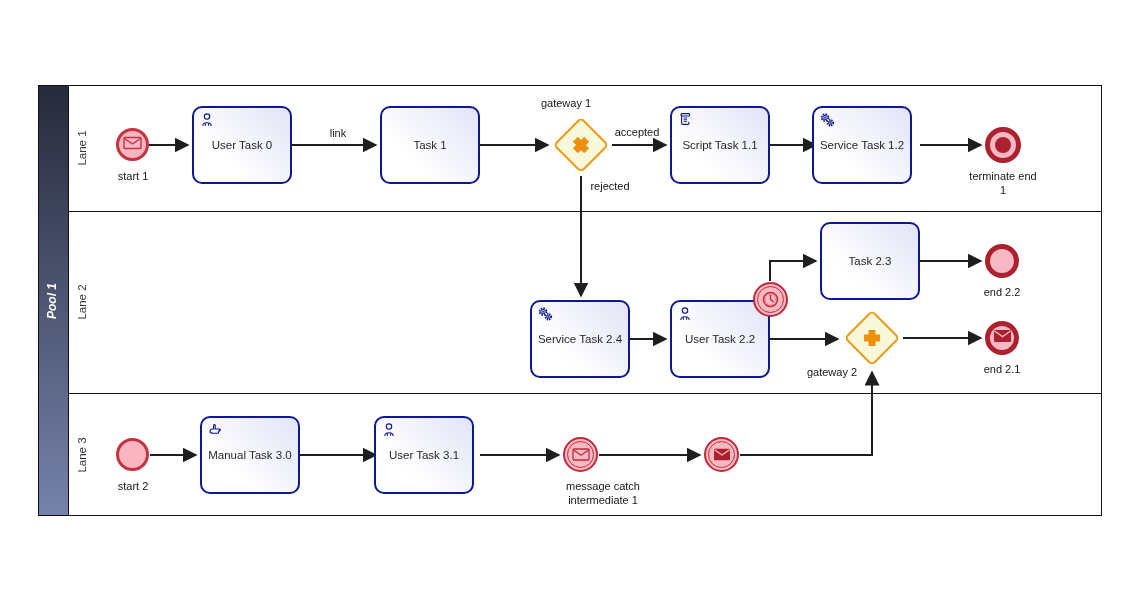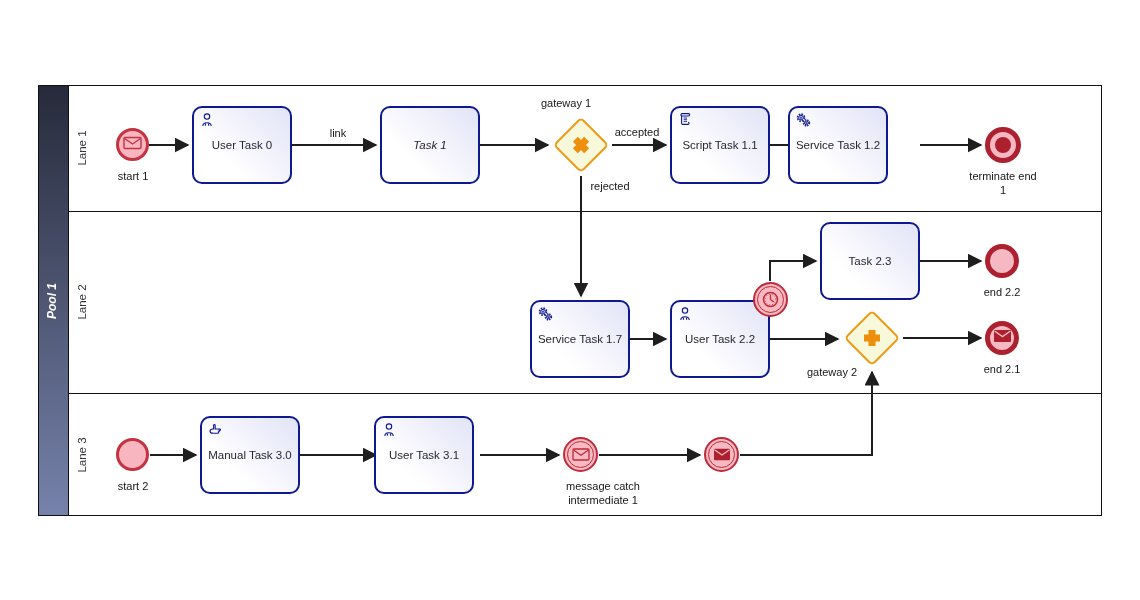--- a/index.html
+++ b/index.html
@@ -98,21 +98,21 @@
     <span class="ticon">
       <svg width="16" height="15" viewBox="0 0 16 15" fill="none" stroke="#0e188f" stroke-width="1.1">
           <circle cx="8" cy="4.6" r="2.7"></circle>
           <path d="M3.8,14 C3.8,9.6 12.2,9.6 12.2,14"></path>
           <path d="M6.4,11.4 V13.8 M9.6,11.4 V13.8"></path>
         </svg>
     </span>
     <span>User Task 0</span>
   </div>
 
-  <div class="task" style="left:380px;top:106px;font-style:italic;">
+  <div class="task" style="left:380px;top:106px;">
     <span>Task 1</span>
   </div>
 
   <div class="gw" style="left:561px;top:125px;">
     <span class="sym">
       <svg width="22" height="22" viewBox="0 0 22 22">
           <path d="M11,3 V19 M3,11 H19" stroke="#ef8f0e" stroke-width="7"></path>
         </svg>
     </span>
   </div>
@@ -121,21 +121,21 @@
     <span class="ticon">
       <svg width="16" height="14" viewBox="0 0 16 14" fill="none" stroke="#0e188f" stroke-width="1.1">
           <path d="M5,1.6 H11.6 C13,1.6 13,4 11.6,4 H5 C3.6,4 3.6,1.6 5,1.6 Z"></path>
           <path d="M4.6,4 V11 C4.6,12.4 5.8,12.4 5.8,12.4 H11 C12.4,12.4 12.4,10.2 11,10.2"></path>
           <path d="M6.6,6 H10 M6.6,7.7 H10 M6.6,9.4 H10" stroke-width="0.9"></path>
         </svg>
     </span>
     <span>Script Task 1.1</span>
   </div>
 
-  <div class="task" style="left:788px;top:106px;text-align:right;">
+  <div class="task" style="left:812px;top:106px;text-align:right;">
     <span class="ticon">
       <svg width="17" height="16" viewBox="0 0 17 16" fill="none" stroke="#0e188f">
           <circle cx="6" cy="5.6" r="3.5" stroke-width="1.6" stroke-dasharray="1.6 1.15"></circle>
           <circle cx="6" cy="5.6" r="2.3" stroke-width="1"></circle>
           <circle cx="6" cy="5.6" r="0.8" stroke-width="1"></circle>
           <circle cx="11.4" cy="10.8" r="3" stroke-width="1.5" stroke-dasharray="1.4 1.05"></circle>
           <circle cx="11.4" cy="10.8" r="1.9" stroke-width="1"></circle>
           <circle cx="11.4" cy="10.8" r="0.7" stroke-width="1"></circle>
         </svg>
     </span>
@@ -150,21 +150,21 @@
     <span class="ticon">
       <svg width="17" height="16" viewBox="0 0 17 16" fill="none" stroke="#0e188f">
           <circle cx="6" cy="5.6" r="3.5" stroke-width="1.6" stroke-dasharray="1.6 1.15"></circle>
           <circle cx="6" cy="5.6" r="2.3" stroke-width="1"></circle>
           <circle cx="6" cy="5.6" r="0.8" stroke-width="1"></circle>
           <circle cx="11.4" cy="10.8" r="3" stroke-width="1.5" stroke-dasharray="1.4 1.05"></circle>
           <circle cx="11.4" cy="10.8" r="1.9" stroke-width="1"></circle>
           <circle cx="11.4" cy="10.8" r="0.7" stroke-width="1"></circle>
         </svg>
     </span>
-    <span>Service Task 1.7</span>
+    <span>Service Task 2.4</span>
   </div>
 
   <div class="task" style="left:670px;top:300px;">
     <span class="ticon">
       <svg width="16" height="15" viewBox="0 0 16 15" fill="none" stroke="#0e188f" stroke-width="1.1">
           <circle cx="8" cy="4.6" r="2.7"></circle>
           <path d="M3.8,14 C3.8,9.6 12.2,9.6 12.2,14"></path>
           <path d="M6.4,11.4 V13.8 M9.6,11.4 V13.8"></path>
         </svg>
     </span>

